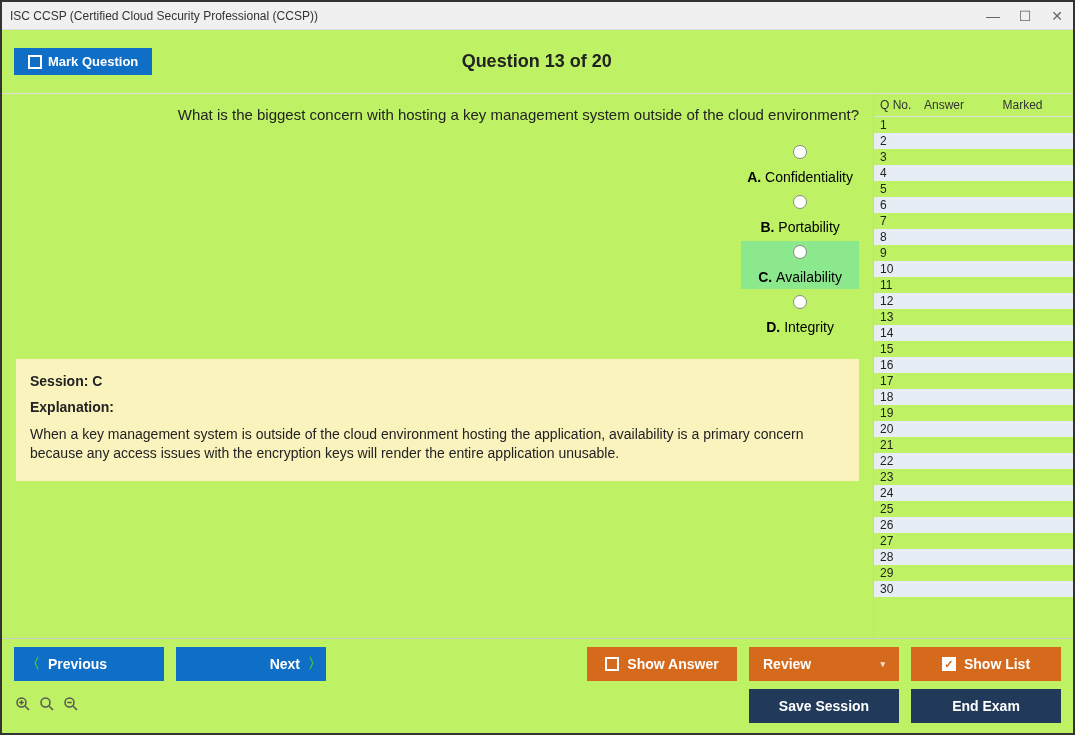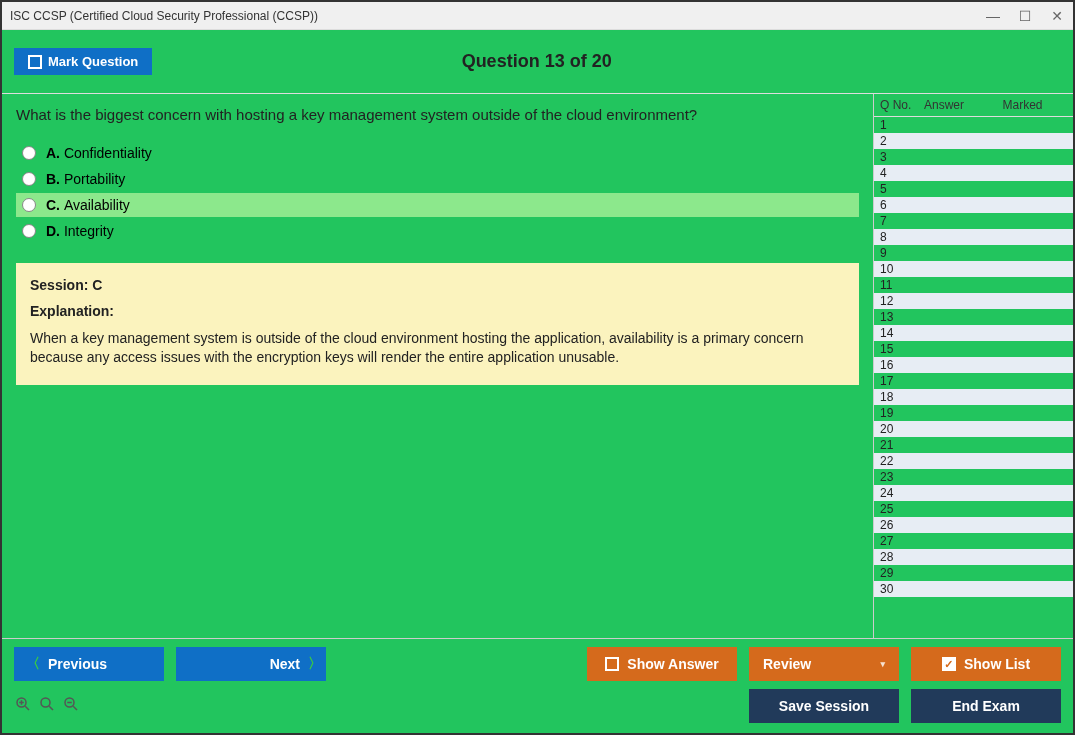--- a/index.html
+++ b/index.html
@@ -10,21 +10,21 @@
   width: 1075px;
   height: 735px;
   overflow: hidden;
 }
 .window {
   width: 1075px;
   height: 735px;
   border: 2px solid #333;
   display: flex;
   flex-direction: column;
-  background: #22c55e;
+  background: #bef264;
 }
 .titlebar {
   height: 28px;
   background: #f0f0f0;
   display: flex;
   align-items: center;
   padding: 0 8px;
   border-bottom: 1px solid #ddd;
   font-size: 12px;
   color: #333;
@@ -68,33 +68,35 @@
   flex: 1;
   display: flex;
   overflow: hidden;
 }
 .question-pane {
   flex: 1;
   padding: 12px 14px;
   display: flex;
   flex-direction: column;
   overflow: auto;
+  align-items: flex-end;
 }
 .question-text {
   font-size: 15px;
   color: #222;
   margin-bottom: 18px;
 }
 .choices { display: flex; flex-direction: column; gap: 2px; margin-bottom: 20px; }
 .choice {
   display: flex;
   align-items: center;
   gap: 10px;
   padding: 4px 6px;
   font-size: 14px;
+  flex-direction: column;
 }
 .choice.correct { background: #8CE88C; }
 .radio {
   width: 14px; height: 14px; border: 1px solid #888; border-radius: 50%; background: #fff;
   flex-shrink: 0;
 }
 .choice-label b { font-weight: bold; }
 
 .answer-box {
   background: #FBF3BE;

